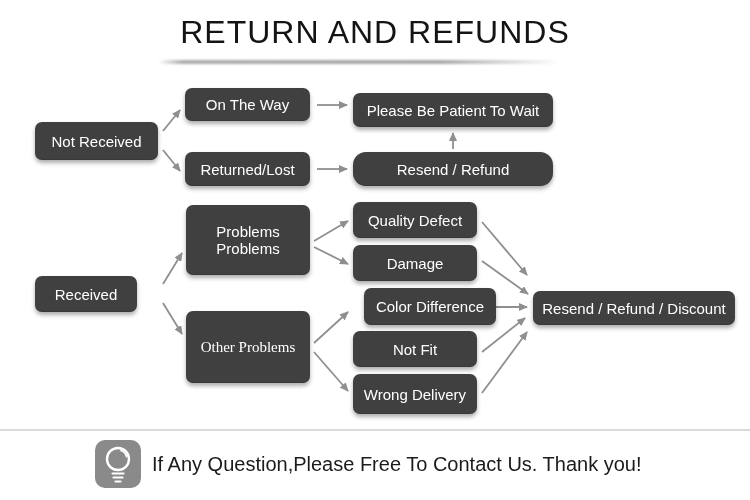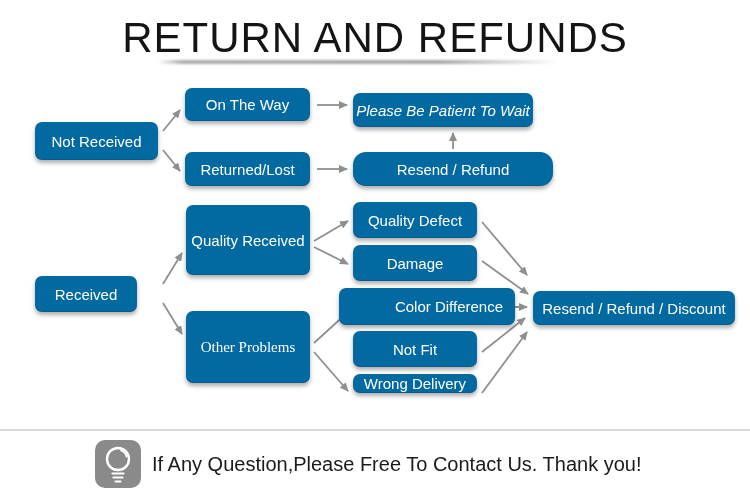--- a/index.html
+++ b/index.html
@@ -2,48 +2,48 @@
 <html><head>
 <meta charset="utf-8">
 <style>
   html,body{margin:0;padding:0;}
   body{
     width:750px;height:500px;position:relative;background:#ffffff;
     font-family:"Liberation Sans", sans-serif;overflow:hidden;
   }
   .title{
     position:absolute;left:0;top:14px;width:750px;text-align:center;
-    font-size:42px;color:#141414;letter-spacing:1px;white-space:nowrap;
+    font-size:32px;color:#141414;letter-spacing:1px;white-space:nowrap;
   }
   .title-underline{
     position:absolute;left:158px;top:60px;width:402px;height:4px;border-radius:3px;
     background:linear-gradient(90deg, rgba(175,175,175,0) 0%, #aeaeae 6%, #a8a8a8 70%, rgba(175,175,175,0) 100%);
     filter:blur(0.8px);
   }
   .node{
-    position:absolute;background:#0369a1;color:#ffffff;border-radius:7px;
+    position:absolute;background:#404040;color:#ffffff;border-radius:7px;
     display:flex;align-items:center;justify-content:center;text-align:center;
     font-size:15px;z-index:2;
     box-shadow:0 3px 4px rgba(0,0,0,0.32), inset 0 -1px 0 rgba(0,0,0,0.12);
   }
   #flow-arrows{position:absolute;left:0;top:0;z-index:1;}
   
   .n-not-received      {left:35px;  top:122px; width:123px; height:38px;}
   .n-on-the-way        {left:185px; top:88px;  width:125px; height:33px;}
   .n-returned-lost     {left:185px; top:152px; width:125px; height:34px;}
-  .n-please-wait       {left:353px; top:93px;  width:180px; height:34px;font-style:italic;}
+  .n-please-wait       {left:353px; top:93px;  width:200px; height:34px;}
   .n-resend-refund     {left:353px; top:152px; width:200px; height:34px;border-radius:13px;}
   .n-received          {left:35px;  top:276px; width:102px; height:36px;}
   .n-quality-problems  {left:186px; top:205px; width:124px; height:70px;}
   .n-other-problems    {left:186px; top:311px; width:124px; height:72px;font-family:Liberation Serif, serif;}
   .n-quality-defect    {left:353px; top:202px; width:124px; height:36px;}
   .n-damage            {left:353px; top:245px; width:124px; height:36px;}
-  .n-color-difference  {left:339px; top:288px; width:132px; height:37px;padding-left:44px;}
+  .n-color-difference  {left:364px; top:288px; width:132px; height:37px;}
   .n-not-fit           {left:353px; top:331px; width:124px; height:36px;}
-  .n-wrong-delivery    {left:353px; top:374px; width:124px; height:19px;}
+  .n-wrong-delivery    {left:353px; top:374px; width:124px; height:40px;}
   .n-discount          {left:533px; top:291px; width:202px; height:34px;}
   .footer-divider{
     position:absolute;left:0;top:429px;width:750px;height:2px;background:#dadada;
   }
   .footer-icon{
     position:absolute;left:95px;top:440px;width:46px;height:48px;
     background:#8a8a8a;border-radius:10px;display:flex;align-items:center;justify-content:center;
   }
   .footer-text{
     position:absolute;left:152px;top:440px;height:48px;line-height:48px;
@@ -81,21 +81,21 @@
     <line x1="482" y1="393" x2="527" y2="332" marker-end="url(#ah)"></line>
   </g>
 </svg>
 
 <div class="node n-not-received">Not Received</div>
 <div class="node n-on-the-way">On The Way</div>
 <div class="node n-returned-lost">Returned/Lost</div>
 <div class="node n-please-wait">Please Be Patient To Wait</div>
 <div class="node n-resend-refund">Resend / Refund</div>
 <div class="node n-received">Received</div>
-<div class="node n-quality-problems">Quality Received</div>
+<div class="node n-quality-problems">Problems Problems</div>
 <div class="node n-other-problems">Other Problems</div>
 <div class="node n-quality-defect">Quality Defect</div>
 <div class="node n-damage">Damage</div>
 <div class="node n-color-difference">Color Difference</div>
 <div class="node n-not-fit">Not Fit</div>
 <div class="node n-wrong-delivery">Wrong Delivery</div>
 <div class="node n-discount">Resend / Refund / Discount</div>
 
 <div class="footer-divider"></div>
 

